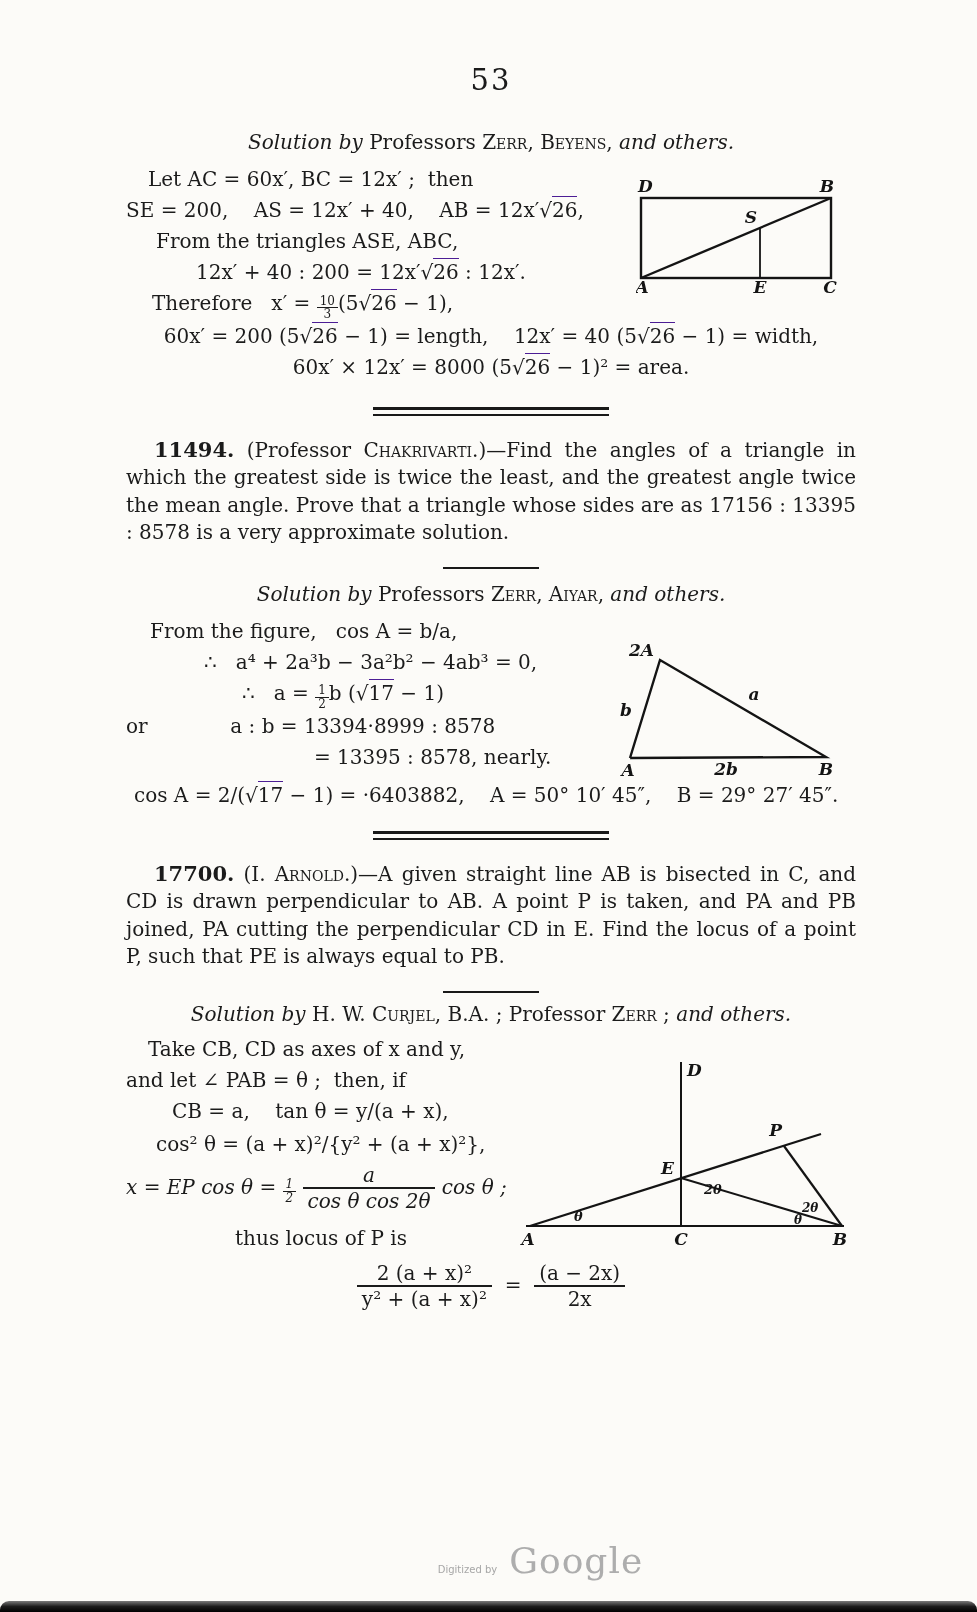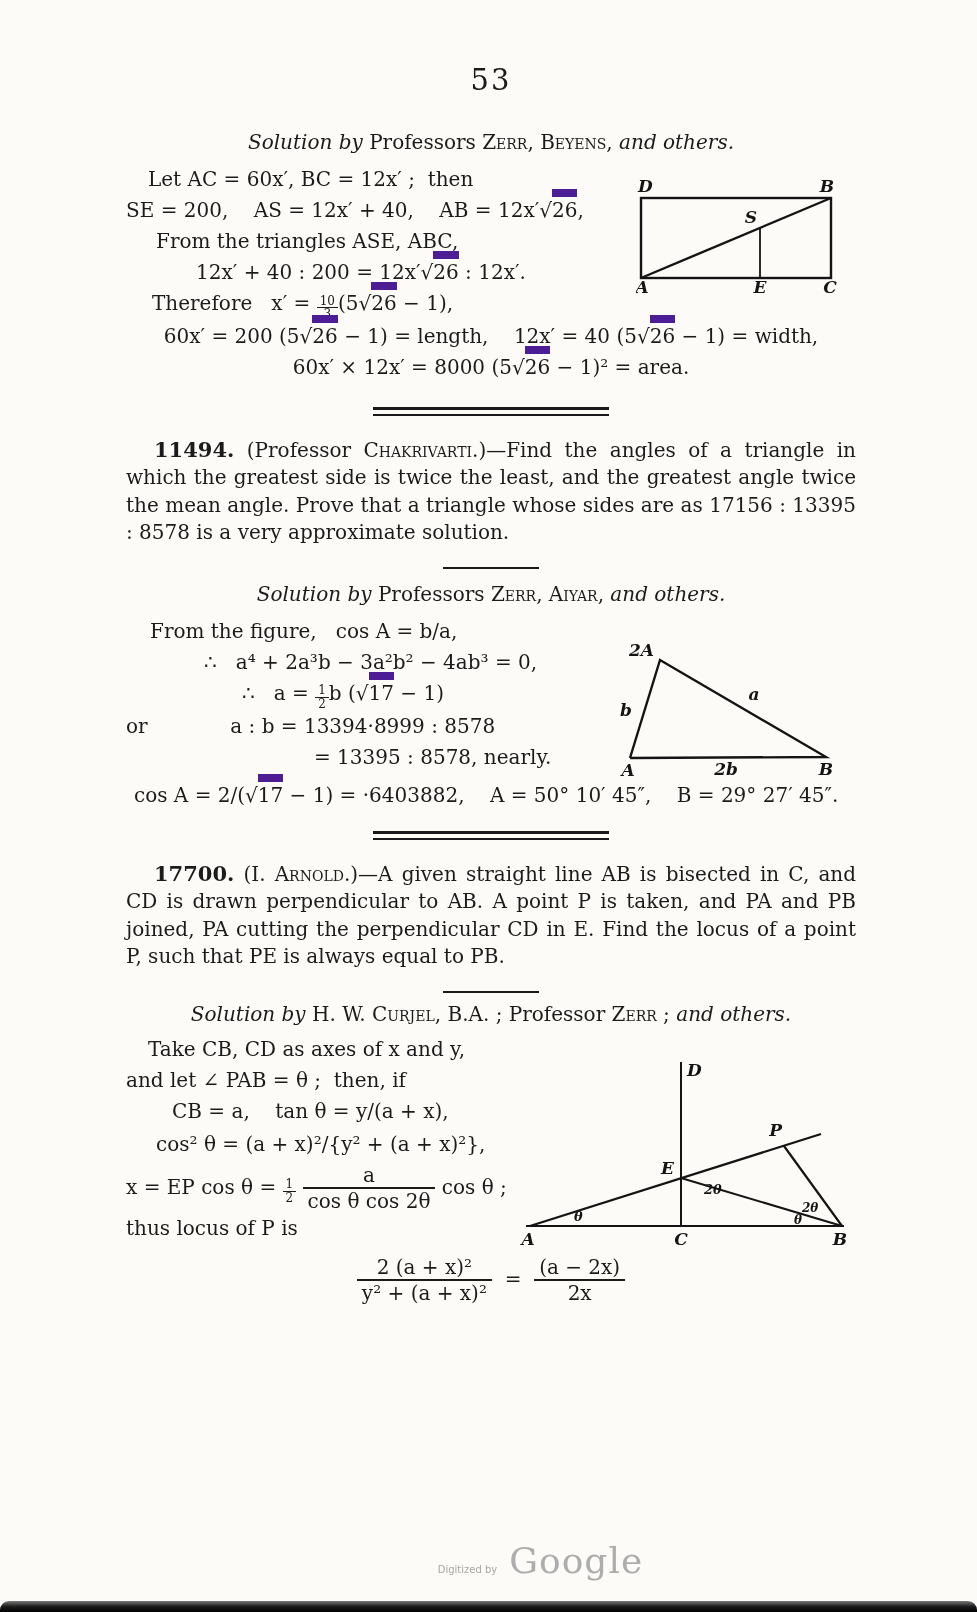--- a/index.html
+++ b/index.html
@@ -18,21 +18,21 @@
   .sc{font-variant:small-caps;}
   .b{font-weight:bold;font-size:21px;}
   .mline{font-size:20px;line-height:31px;white-space:pre;}
   .para{font-size:20px;line-height:27.5px;text-align:justify;text-indent:28px;margin-top:20px;}
   .frac{display:inline-flex;flex-direction:column;text-align:center;vertical-align:middle;line-height:1.12;}
   .frac .fn{border-bottom:2px solid #1b1b1b;padding:0 5px 1px;}
   .frac .fd{padding:1px 5px 0;}
   .sfrac{font-size:0.6em;vertical-align:0.45em;line-height:1.05;}
   .sfrac .fn{border-bottom:1.5px solid #1b1b1b;padding:0 3px 0;}
   .sfrac .fd{padding:0 3px;}
-  .ov{border-top:8px solid #4c1d95;padding-top:1px;}
+  .ov{border-top:1px solid #4c1d95;padding-top:1px;}
   .rule-dbl{width:236px;height:4px;margin:24px auto 0;
     border-top:3px solid #191919;border-bottom:2px solid #191919;}
   .rule-short{width:96px;margin:12px auto 0;border-top:2.5px solid #191919;height:0;}
   .sol-row{display:flex;align-items:flex-start;}
   .sol-text{flex:1 1 auto;}
   .sol-fig{flex:0 0 auto;}
   .row1{margin-top:8px;}
   .row2{margin-top:8px;}
   .row3{margin-top:6px;}
   .fig1{margin:12px 14px 0 0;}
@@ -43,22 +43,22 @@
   .s1-l4{padding-left:70px;}
   .s1-l5{padding-left:26px;}
   .s2-l1{padding-left:24px;}
   .s2-l3{padding-left:78px;}
   .s2-l4{padding-left:116px;}
   .s2-l6{padding-left:188px;}
   .s2-l7{padding-left:8px;margin-top:2px;}
   .s3-l1{padding-left:22px;}
   .s3-l3{padding-left:46px;}
   .s3-l4{padding-left:30px;line-height:34px;}
-  .s3-l5{line-height:52px;}
-  .s3-l6{}
+  .s3-l5{line-height:52px;font-style:italic;}
+  .s3-l6{margin-top:10px;text-align:center;}
   .eq-row{margin-top:8px;text-align:center;font-size:20px;white-space:pre;}
   svg{display:block;}
   svg line,svg rect,svg polyline{stroke:#141414;fill:none;}
   svg text{font-family:"DejaVu Serif","Liberation Serif",serif;font-weight:bold;font-style:italic;font-size:17px;fill:#141414;}
   svg text.ang{font-size:13px;}
   svg text.ang2{font-size:12px;}
   .watermark{position:absolute;top:1540px;left:0;width:100%;
     display:flex;justify-content:center;align-items:baseline;gap:12px;
     transform:translateX(52px);}
   .wm-pre{font-family:"DejaVu Sans","Liberation Sans",sans-serif;font-size:10px;color:#a6a6a6;}

